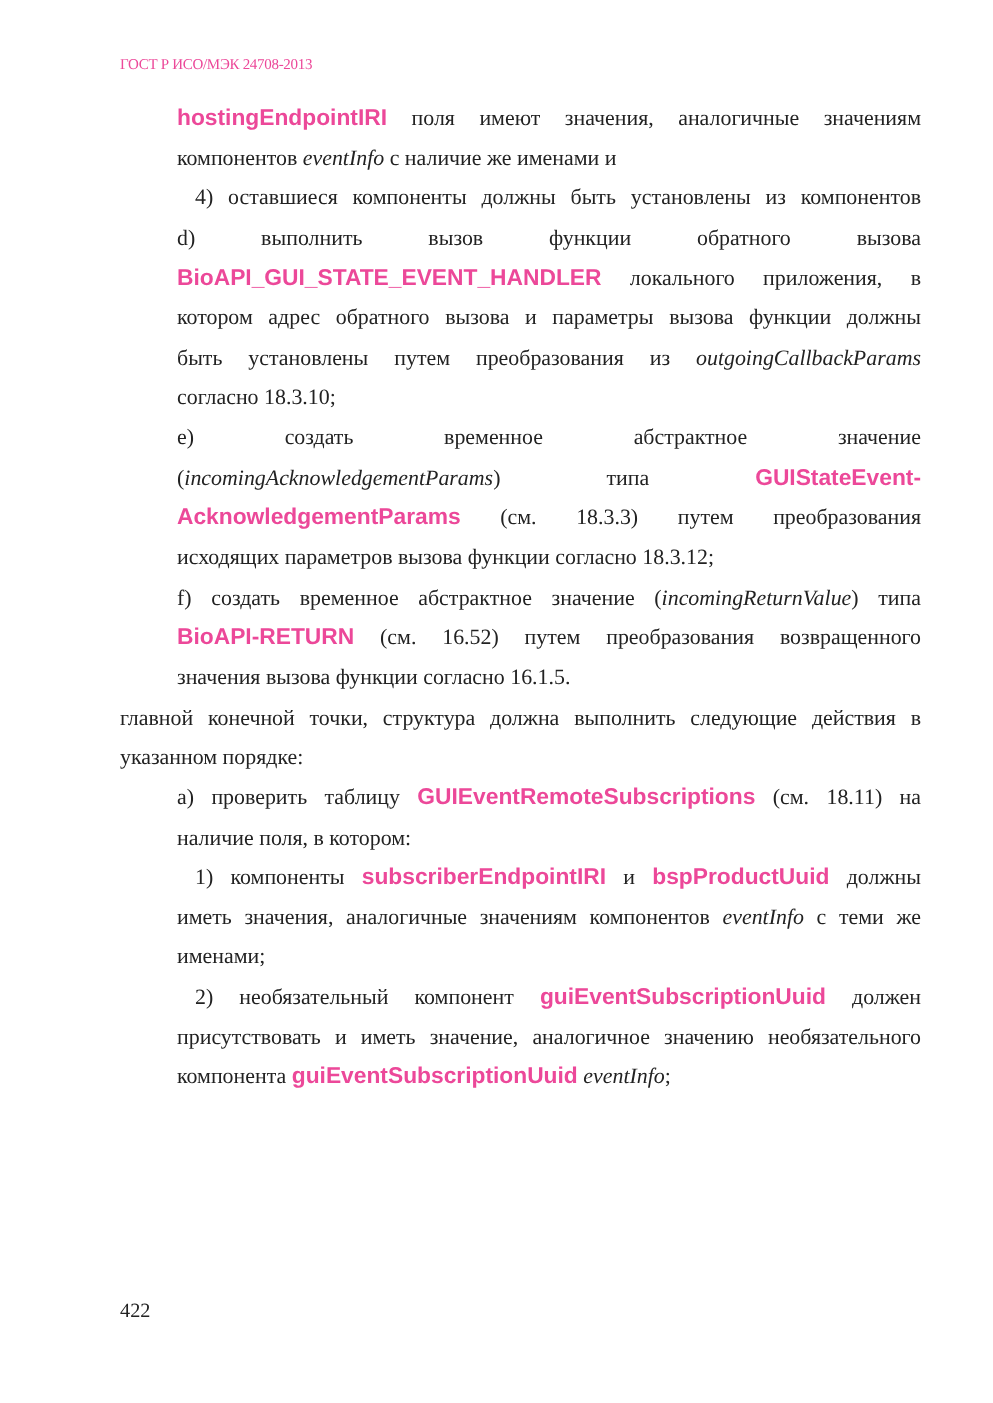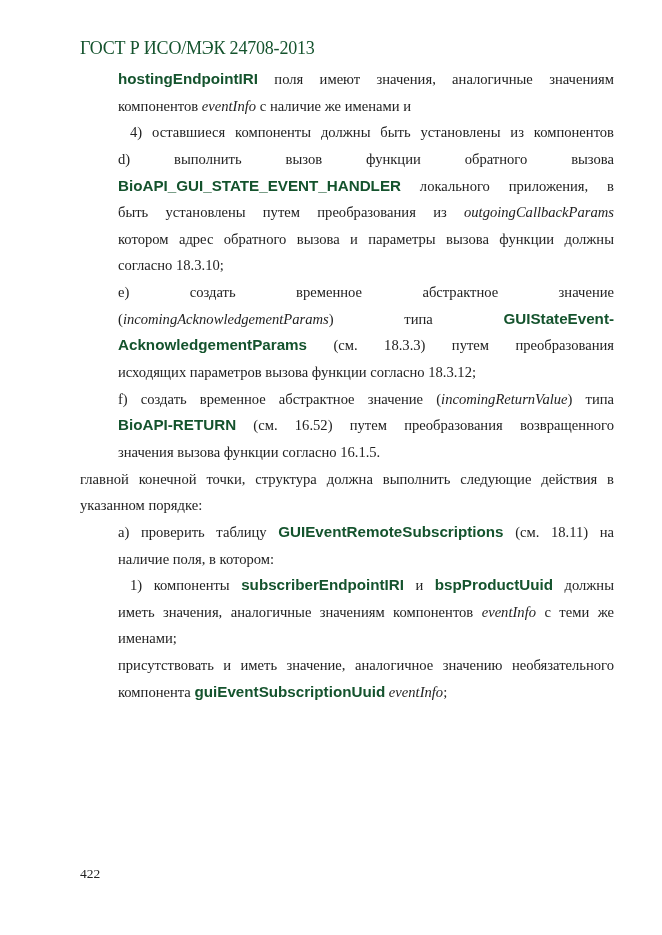--- a/index.html
+++ b/index.html
@@ -12,23 +12,23 @@
       height: 935px;
       position: relative;
       overflow: hidden;
       font-family: "Liberation Serif", "DejaVu Serif", serif;
       color: #222222;
     }
     .page-header {
       position: absolute;
       left: 80px;
       top: 38px;
-      font-size: 18px;
+      font-size: 10px;
       letter-spacing: -0.2px;
-      color: #14532d;
+      color: #ec4899;
     }
     .body-text {
       position: absolute;
       left: 80px;
       top: 66px;
       width: 534px;
     }
     .line {
       height: 26.65px;
       line-height: 26.65px;
@@ -41,21 +41,21 @@
     .line.last {
       text-align-last: left;
     }
     .ind1 { padding-left: 38px; }
     .ind2 { padding-left: 50px; }
     .ind0 { padding-left: 0px; }
     .sans-b {
       font-family: "Liberation Sans", "DejaVu Sans", sans-serif;
       font-weight: bold;
       font-size: 15.2px;
-      color: #14532d;
+      color: #ec4899;
     }
     .it { font-style: italic; }
     .page-number {
       position: absolute;
       left: 80px;
       top: 866px;
       font-size: 13.5px;
       color: #222;
       text-align: right;
     }
@@ -65,35 +65,36 @@
 
 <div>
   <div class="page-header">ГОСТ Р ИСО/МЭК 24708-2013</div>
 
   <div class="body-text" id="body-text">
       <div class="line ind1"><span class="sans-b">hostingEndpointIRI</span><span> поля имеют значения, аналогичные значениям</span></div>
       <div class="line ind1 last"><span>компонентов </span><span class="it">eventInfo</span><span> с наличие же именами и</span></div>
       <div class="line ind2"><span>4) оставшиеся компоненты должны быть установлены из компонентов</span></div>
       <div class="line ind1"><span>d) выполнить вызов функции обратного вызова</span></div>
       <div class="line ind1"><span class="sans-b">BioAPI_GUI_STATE_EVENT_HANDLER</span><span> локального приложения, в</span></div>
+      <div class="line ind1"><span>котором адрес обратного вызова и параметры вызова функции должны</span></div>
       <div class="line ind1"><span>быть установлены путем преобразования из </span><span class="it">outgoingCallbackParams</span></div>
-      <div class="line ind1"><span>котором адрес обратного вызова и параметры вызова функции должны</span></div>
       <div class="line ind1 last"><span>согласно 18.3.10;</span></div>
       <div class="line ind1"><span>e) создать временное абстрактное значение</span></div>
       <div class="line ind1"><span>(</span><span class="it">incomingAcknowledgementParams</span><span>) типа </span><span class="sans-b">GUIStateEvent-</span></div>
       <div class="line ind1"><span class="sans-b">AcknowledgementParams</span><span> (см. 18.3.3) путем преобразования</span></div>
       <div class="line ind1 last"><span>исходящих параметров вызова функции согласно 18.3.12;</span></div>
       <div class="line ind1"><span>f) создать временное абстрактное значение (</span><span class="it">incomingReturnValue</span><span>) типа</span></div>
       <div class="line ind1"><span class="sans-b">BioAPI-RETURN</span><span> (см. 16.52) путем преобразования возвращенного</span></div>
       <div class="line ind1 last"><span>значения вызова функции согласно 16.1.5.</span></div>
       <div class="line ind0"><span>главной конечной точки, структура должна выполнить следующие действия в</span></div>
       <div class="line ind0 last"><span>указанном порядке:</span></div>
       <div class="line ind1"><span>а) проверить таблицу </span><span class="sans-b">GUIEventRemoteSubscriptions</span><span> (см. 18.11) на</span></div>
       <div class="line ind1 last"><span>наличие поля, в котором:</span></div>
       <div class="line ind2"><span>1) компоненты </span><span class="sans-b">subscriberEndpointIRI</span><span> и </span><span class="sans-b">bspProductUuid</span><span> должны</span></div>
       <div class="line ind1"><span>иметь значения, аналогичные значениям компонентов </span><span class="it">eventInfo</span><span> с теми же</span></div>
       <div class="line ind1 last"><span>именами;</span></div>
+      <div class="line ind2"><span>2) необязательный компонент </span><span class="sans-b">guiEventSubscriptionUuid</span><span> должен</span></div>
       <div class="line ind1"><span>присутствовать и иметь значение, аналогичное значению необязательного</span></div>
       <div class="line ind1 last"><span>компонента </span><span class="sans-b">guiEventSubscriptionUuid</span><span> </span><span class="it">eventInfo</span><span>;</span></div>
     </div>
 
   <div class="page-number">422</div>
 </div>
 
 </body></html>

